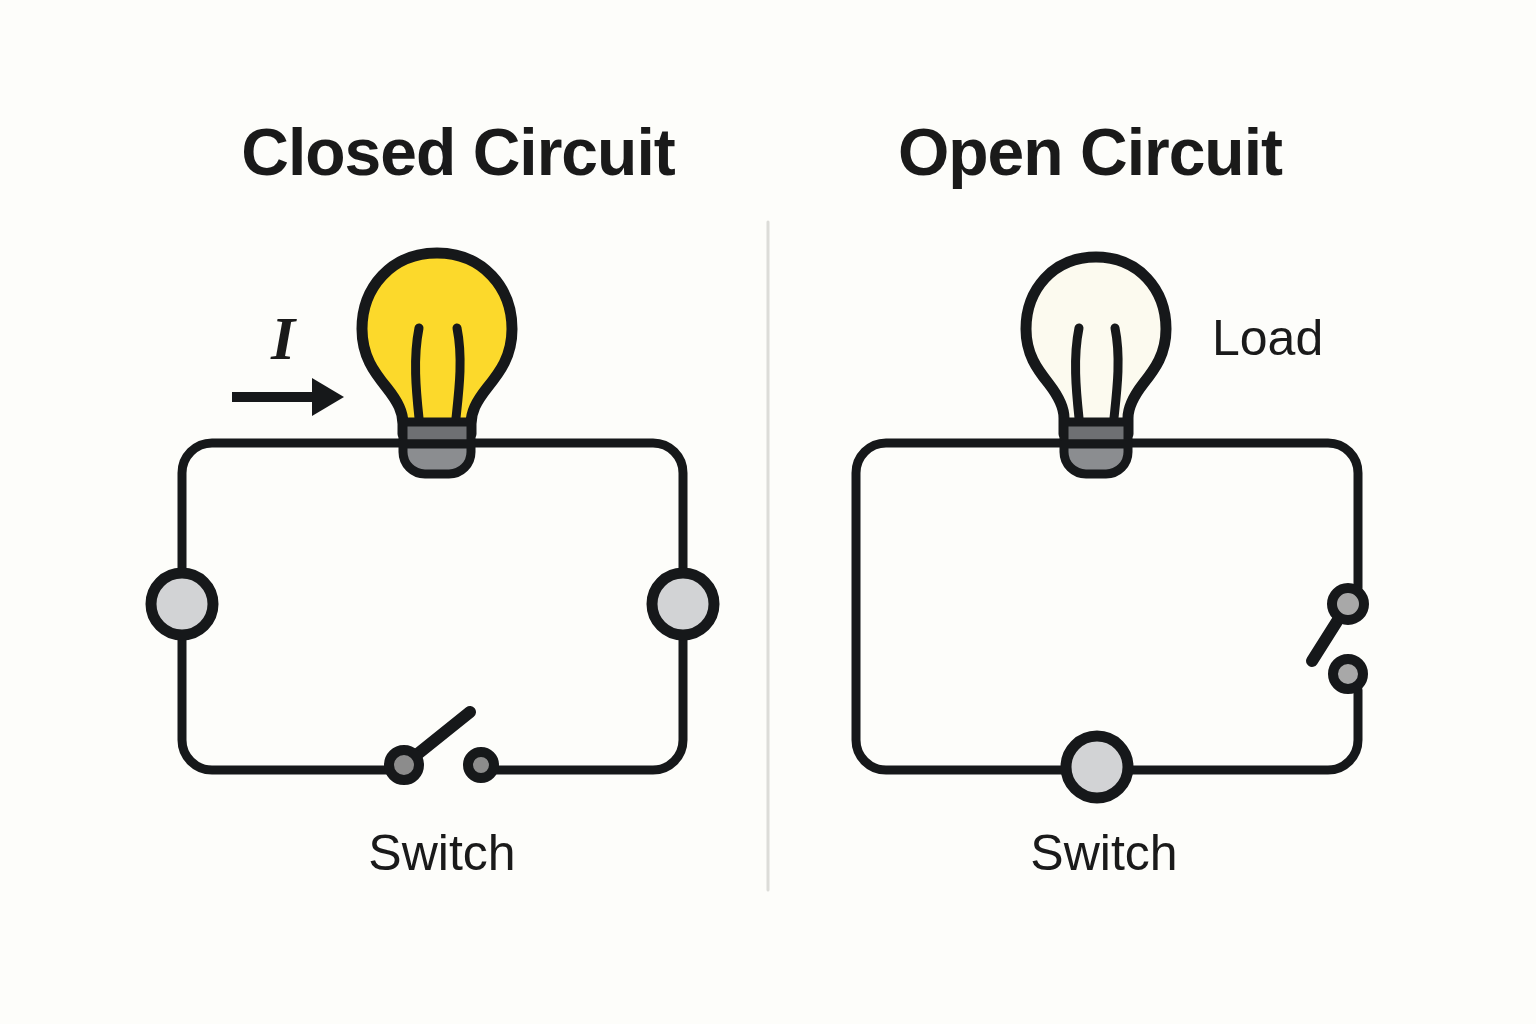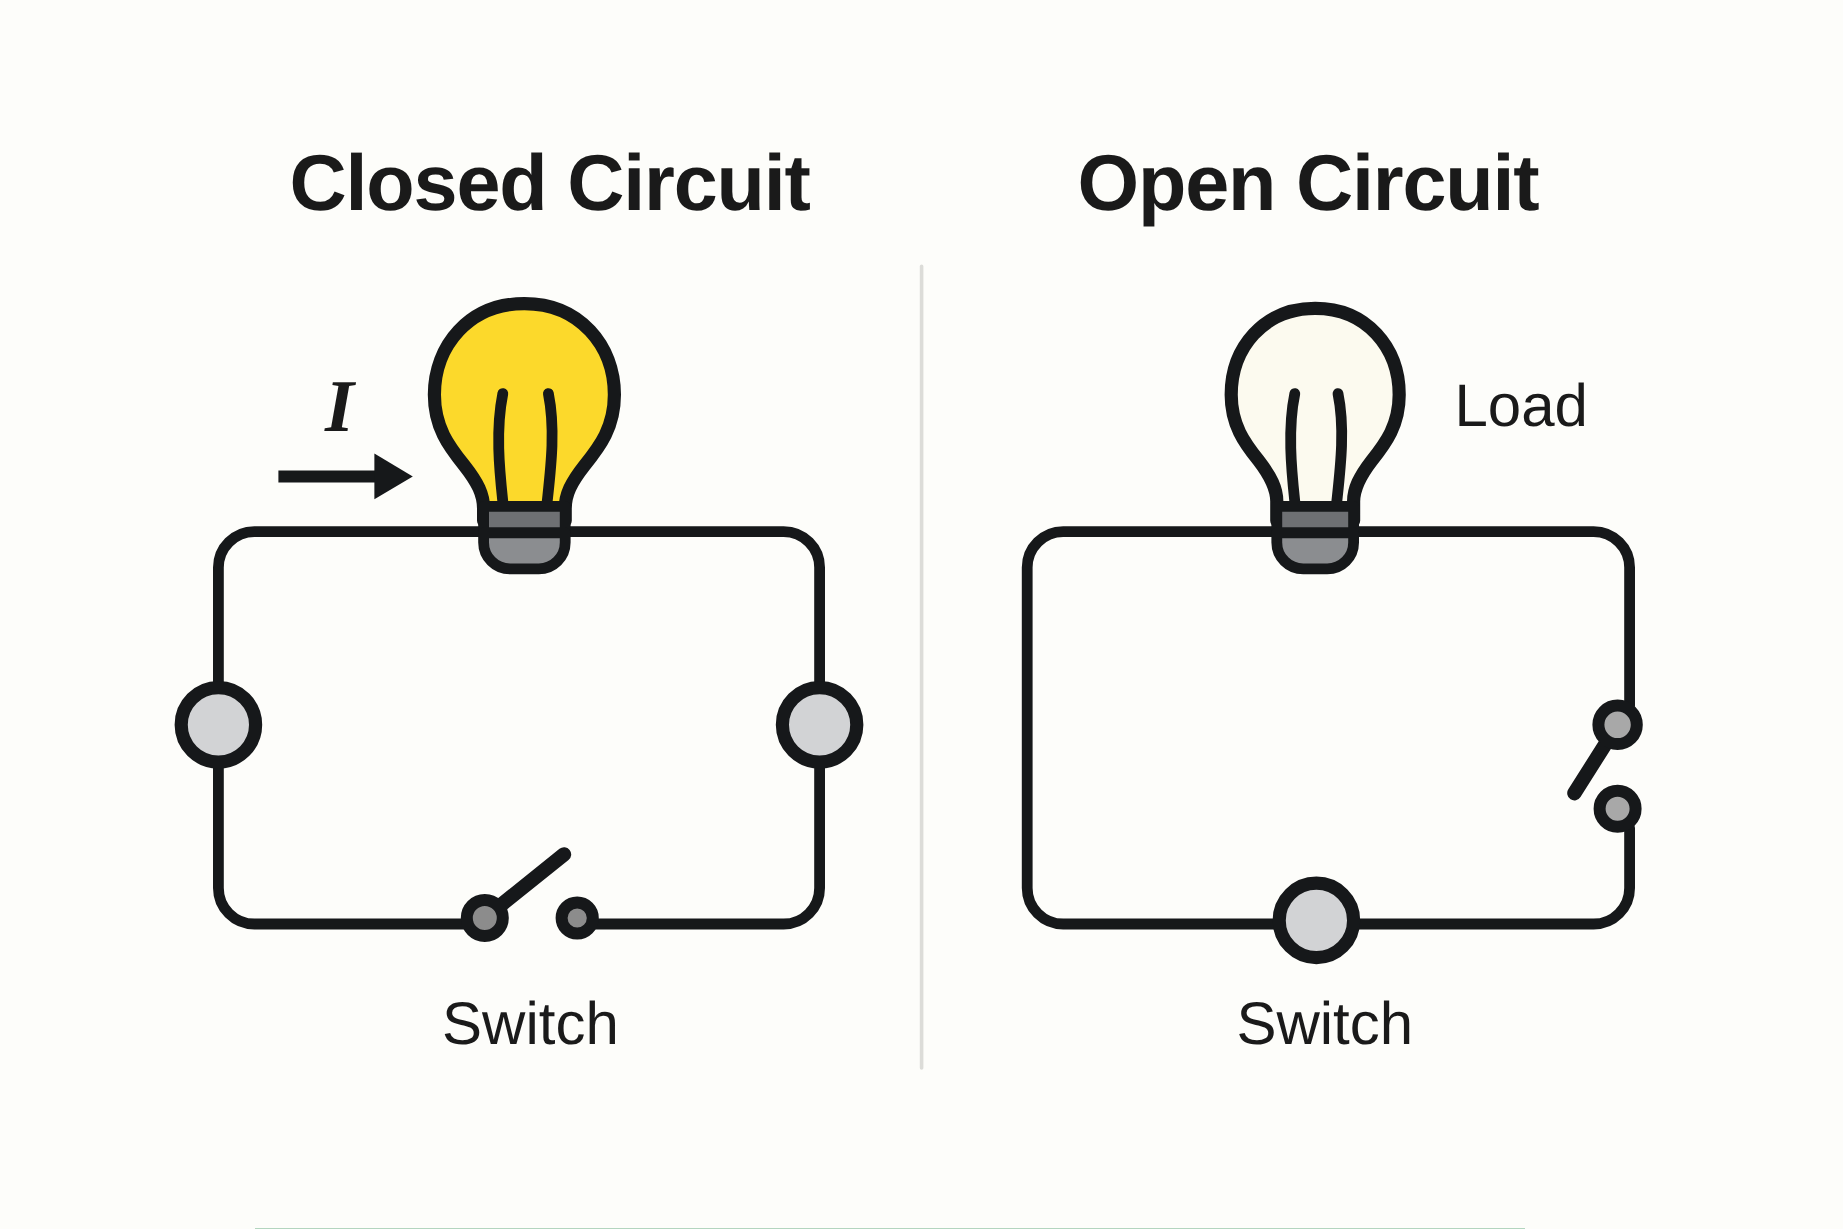--- a/index.html
+++ b/index.html
@@ -12,21 +12,21 @@
     background: #FDFDFA;
     font-family: "Liberation Sans", sans-serif;
     overflow: hidden;
     position: relative;
   }
   #stage {
     position: absolute;
     left: 0; top: 0;
     width: 1536px;
     height: 1024px;
-    background: #15803d;
+    background: #be185d;
   }
   svg.canvas {
     display: block;
     width: 1536px;
     height: 1024px;
   }
   .ttl {
     font-family: "Liberation Sans", sans-serif;
     font-weight: bold;
     font-size: 66px;

